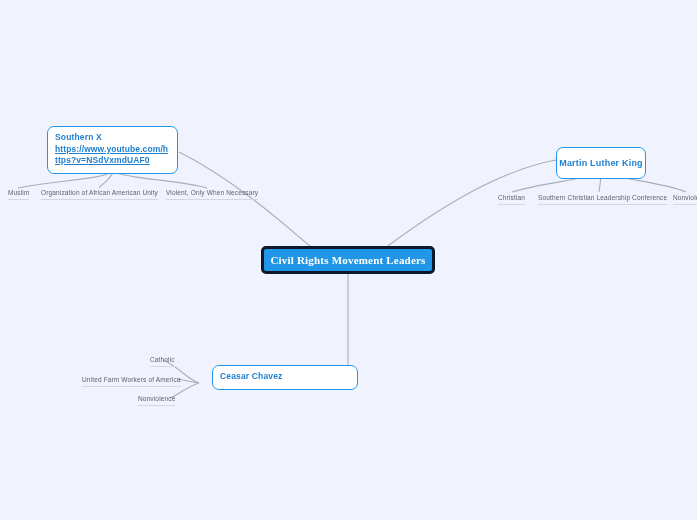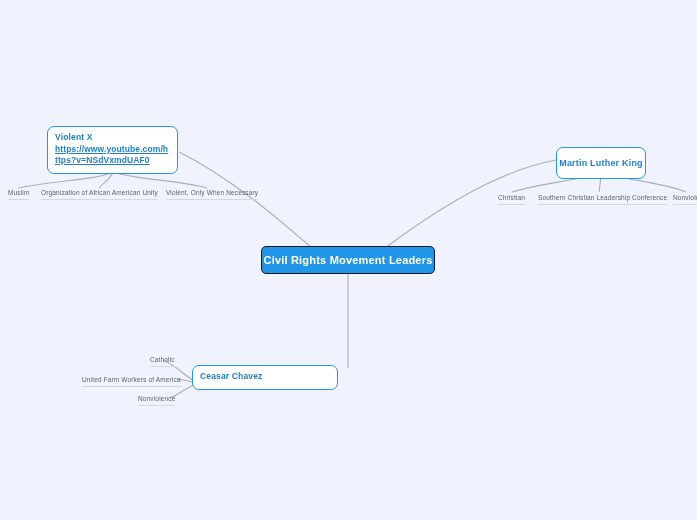--- a/index.html
+++ b/index.html
@@ -27,30 +27,31 @@
     height: 520px;
     pointer-events: none;
   }
   
   .node {
     position: absolute;
     box-sizing: border-box;
   }
   .node-root {
     background: #2196e8;
-    border: 1px solid #0f172a;
+    border: 3px solid #0f172a;
     border-radius: 5px;
     color: #ffffff;
     font-weight: bold;
     font-size: 11px;
     letter-spacing: .2px;
     display: flex;
     align-items: center;
     justify-content: center;
     white-space: nowrap;
+    font-family: Liberation Serif, serif;
   }
   .node-branch {
     background: #ffffff;
     border: 1.4px solid #2196e8;
     border-radius: 7px;
     padding: 5px 7px 6px 7px;
   }
   .branch-title {
     color: #1f7fd0;
     font-weight: bold;
@@ -120,37 +121,37 @@
       <path d="M 199 383 C 190 382 186 380 177 379"></path>
       <path d="M 199 383 C 188 386 180 394 170 398"></path>
     </g>
   </svg>
 
   <div class="node node-root" style="left:261px; top:246px; width:174px; height:28px;">
     <span>Civil Rights Movement Leaders</span>
   </div>
 
   <div class="node node-branch" style="left:47px; top:126px; width:131px;">
-    <div class="branch-title">Violent X</div>
+    <div class="branch-title">Southern X</div>
     <span class="branch-link">https://www.youtube.com/https?v=NSdVxmdUAF0</span>
   </div>
 
   <div class="leaf" style="left:8px; top:188px;">Muslim</div>
   <div class="leaf" style="left:41px; top:188px;">Organization of African American Unity</div>
   <div class="leaf" style="left:166px; top:188px;">Violent, Only When Necessary</div>
 
   <div class="node node-branch centered" style="left:556px; top:147px; width:90px; height:25px; display:flex; align-items:center; justify-content:center; padding:15px;">
     <div class="branch-title-only">Martin Luther King</div>
   </div>
 
   <div class="leaf" style="left:498px; top:193px;">Christian</div>
   <div class="leaf" style="left:538px; top:193px;">Southern Christian Leadership Conference</div>
   <div class="leaf clip" style="left:673px; top:193px; width:24px;">Nonviolent</div>
 
-  <div class="node node-branch" style="left:192px; top:365px; width:146px;">
+  <div class="node node-branch" style="left:212px; top:365px; width:146px;">
     <div class="branch-title">Ceasar Chavez</div>
   </div>
 
   <div class="leaf" style="left:150px; top:355px;">Catholic</div>
   <div class="leaf" style="left:82px; top:375px;">United Farm Workers of America</div>
   <div class="leaf" style="left:138px; top:394px;">Nonviolence</div>
 
 </div>
 
 </body></html>

